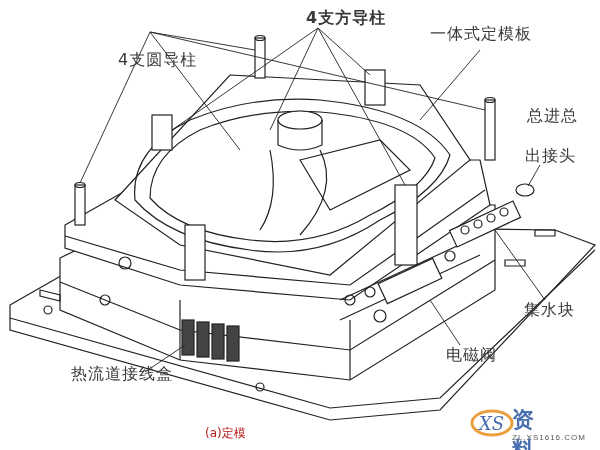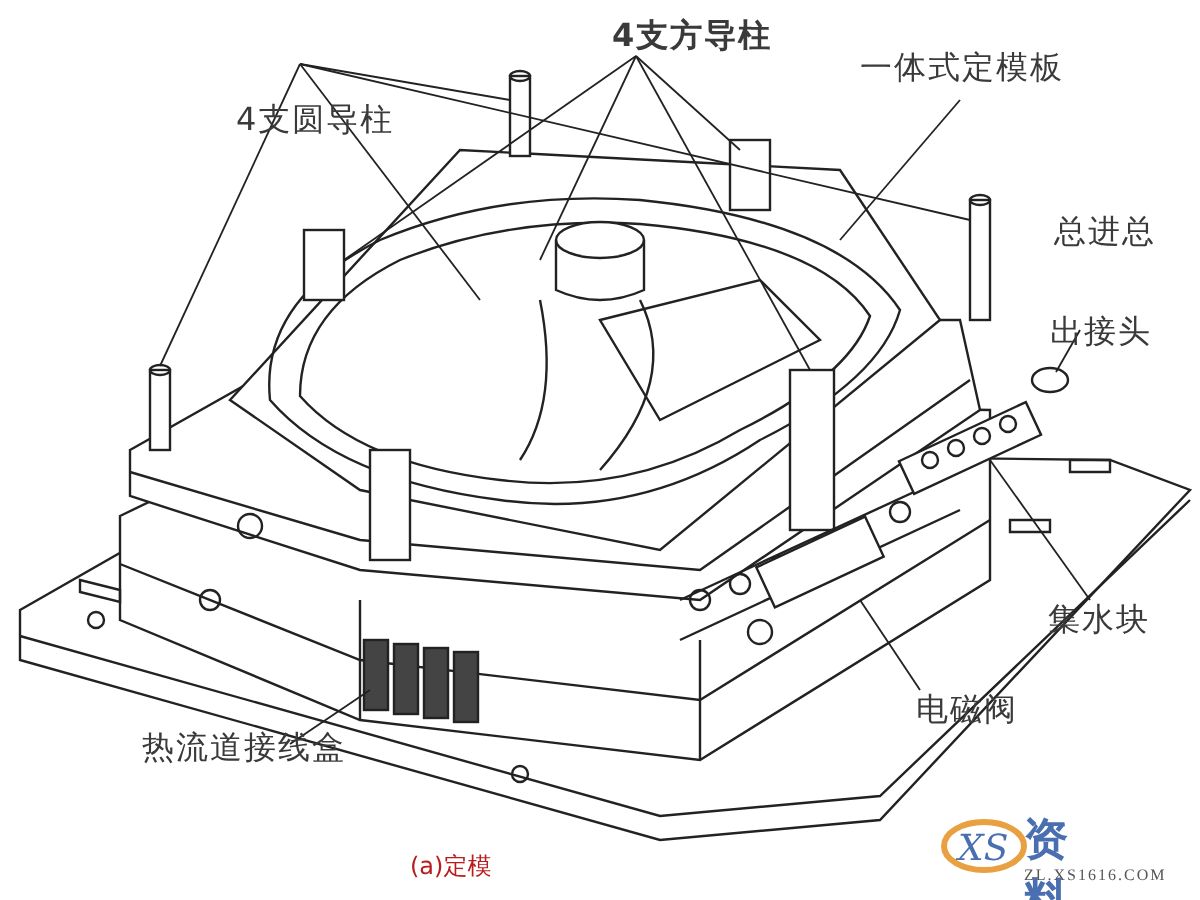--- a/index.html
+++ b/index.html
@@ -3,21 +3,21 @@
 <meta charset="utf-8">
 <style>
   html, body { margin:0; padding:0; background:#ffffff; }
   body { width:600px; height:450px; position:relative; overflow:hidden;
          font-family:"DejaVu Sans", sans-serif; color:#333; }
   .label { position:absolute; font-size:16px; color:#3a3a3a; white-space:nowrap; letter-spacing:1px; }
   .caption { position:absolute; font-size:12px; color:#b91c1c; }
   svg.drawing { position:absolute; left:0; top:0; }
   .wm { position:absolute; left:470px; top:405px; }
   .wm-text { position:absolute; left:42px; top:0px; font-size:22px; font-weight:bold; color:#4a6fb0; letter-spacing:1px; }
-  .wm-url { position:absolute; left:42px; top:28px; font-size:8px; color:#555; font-family:Liberation Serif, serif; letter-spacing:1px; }
+  .wm-url { position:absolute; left:42px; top:28px; font-size:8px; color:#555; font-family:Liberation Sans, sans-serif; letter-spacing:1px; }
 </style>
 </head>
 <body>
 
 <svg class="drawing" width="600" height="450" viewBox="0 0 600 450">
   <g fill="none" stroke="#222" stroke-width="1.2">
 
     <polygon points="10,305 150,225 555,230 595,245 440,410 330,420 10,330" fill="#fff"></polygon>
     <polyline points="10,318 330,408 440,398 595,250"></polyline>
 
@@ -102,23 +102,23 @@
       <line x1="460" y1="345" x2="430" y2="300"></line>
       <line x1="145" y1="372" x2="185" y2="345"></line>
     </g>
   </g>
 </svg>
 
 <div class="label" style="left:118px;top:10px;margin-top:40px;">4支圆导柱</div>
 <div class="label" style="left:306px;top:8px;font-weight:bold;">4支方导柱</div>
 <div class="label" style="left:430px;top:24px;">一体式定模板</div>
 <div class="label" style="left:527px;top:106px;">总进总</div>
-<div class="label" style="left:525px;top:156px;">出接头</div>
+<div class="label" style="left:525px;top:146px;">出接头</div>
 <div class="label" style="left:513px;top:300px;margin-left:11px;">集水块</div>
-<div class="label" style="left:458px;top:345px;text-align:right;">电磁阀</div>
+<div class="label" style="left:446px;top:345px;text-align:right;">电磁阀</div>
 <div class="label" style="left:27px;top:364px;margin-left:44px;">热流道接线盒</div>
 
 <div class="caption" style="left:205px;top:425px;">(a)定模</div>
 
 <div class="wm">
   <svg width="44" height="40" viewBox="0 0 44 40" style="position:absolute;left:0;top:-2px;">
     <ellipse cx="22" cy="20" rx="20" ry="12" fill="none" stroke="#e8a040" stroke-width="3"></ellipse>
     <text x="9" y="27" font-size="18" font-style="italic" fill="#4a6fb0" font-family="DejaVu Serif, serif">XS</text>
   </svg>
   <div class="wm-text">资料网</div>

